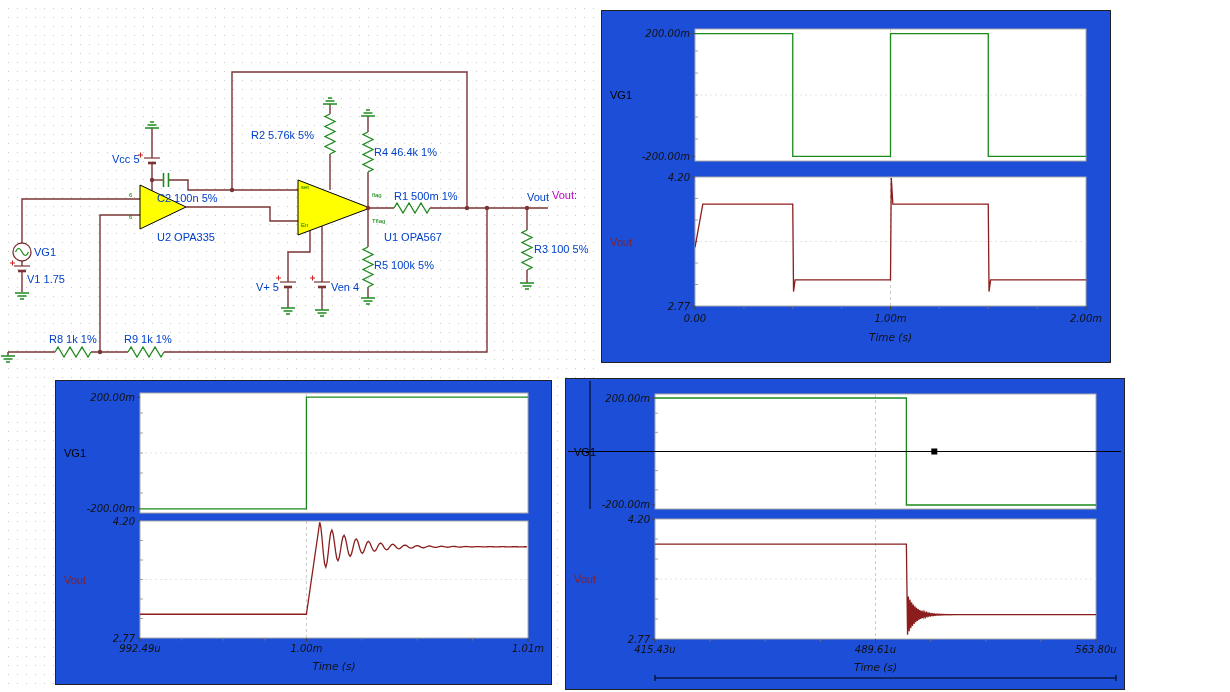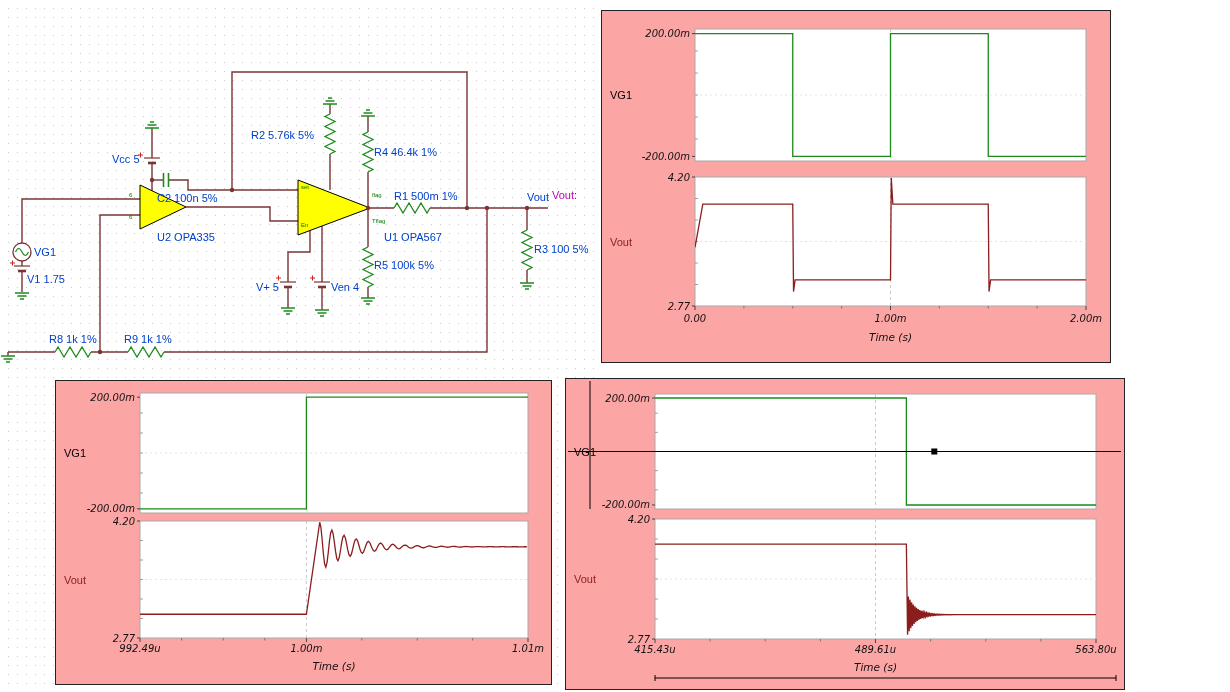--- a/index.html
+++ b/index.html
@@ -2,21 +2,21 @@
 <html><head>
 <meta charset="utf-8">
 <style>
   *{box-sizing:border-box}
   html,body{margin:0;padding:0;background:#fff;font-family:"Liberation Sans",sans-serif}
   #stage{position:relative;width:1230px;height:692px;background:#fff;overflow:hidden}
   .dot-grid{position:absolute;left:0;top:0;width:601px;height:692px;
     background-image:radial-gradient(circle,#c9c9c9 0.9px,transparent 1px);
     background-size:9px 9px;background-position:4px 4px;}
   #schematic{position:absolute;left:0;top:0}
-  .panel{position:absolute;background:#fca5a5;border:1px solid #222}
+  .panel{position:absolute;background:#1d4ed8;border:1px solid #222}
   #panel-0{left:601px;top:10px;width:510px;height:353px}
   #panel-1{left:55px;top:380px;width:497px;height:305px}
   #panel-2{left:565px;top:378px;width:560px;height:312px}
   .panel svg{display:block}
   #schematic text{font-family:"Liberation Sans",sans-serif}
   #schematic .lbl{font-size:11px;fill:#0040c8}
   #schematic .probe{font-size:11px;fill:#c000c0}
   #schematic .pin{font-size:6px;fill:#007a00}
 </style>
 </head>

